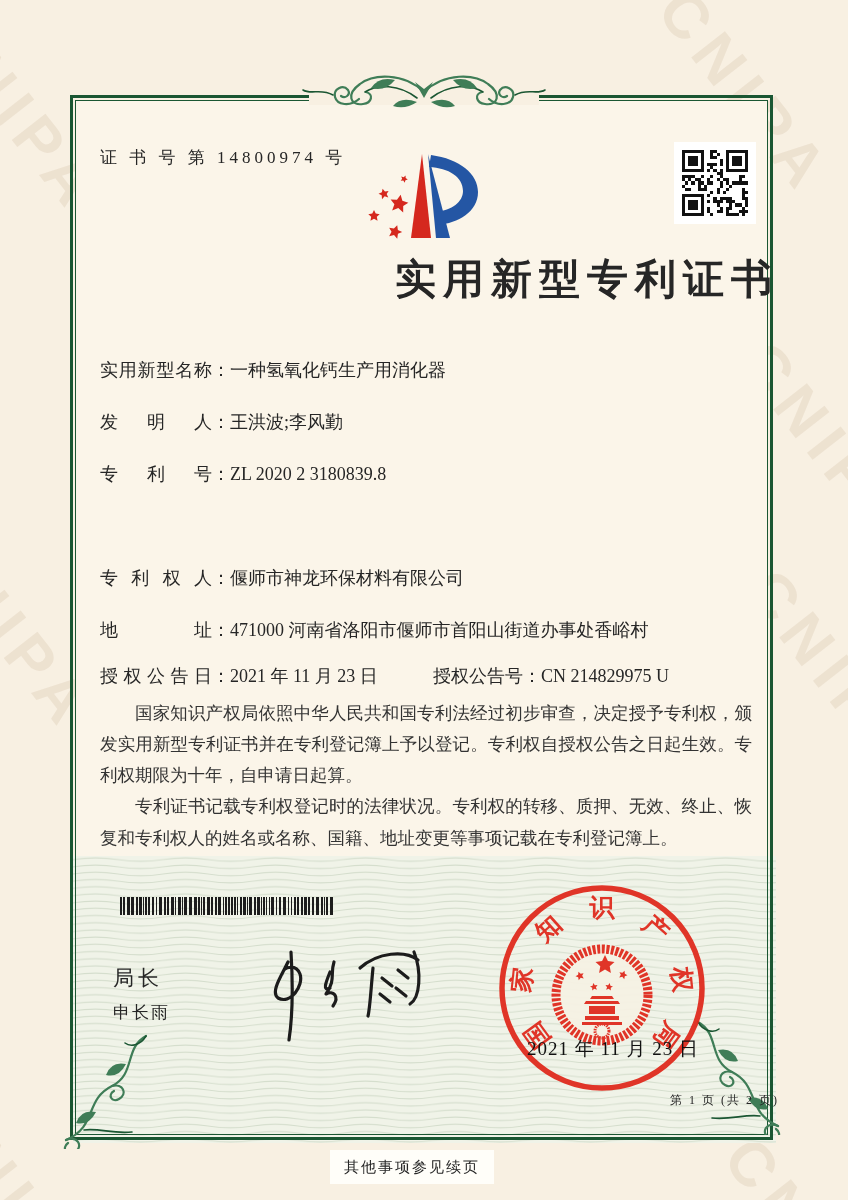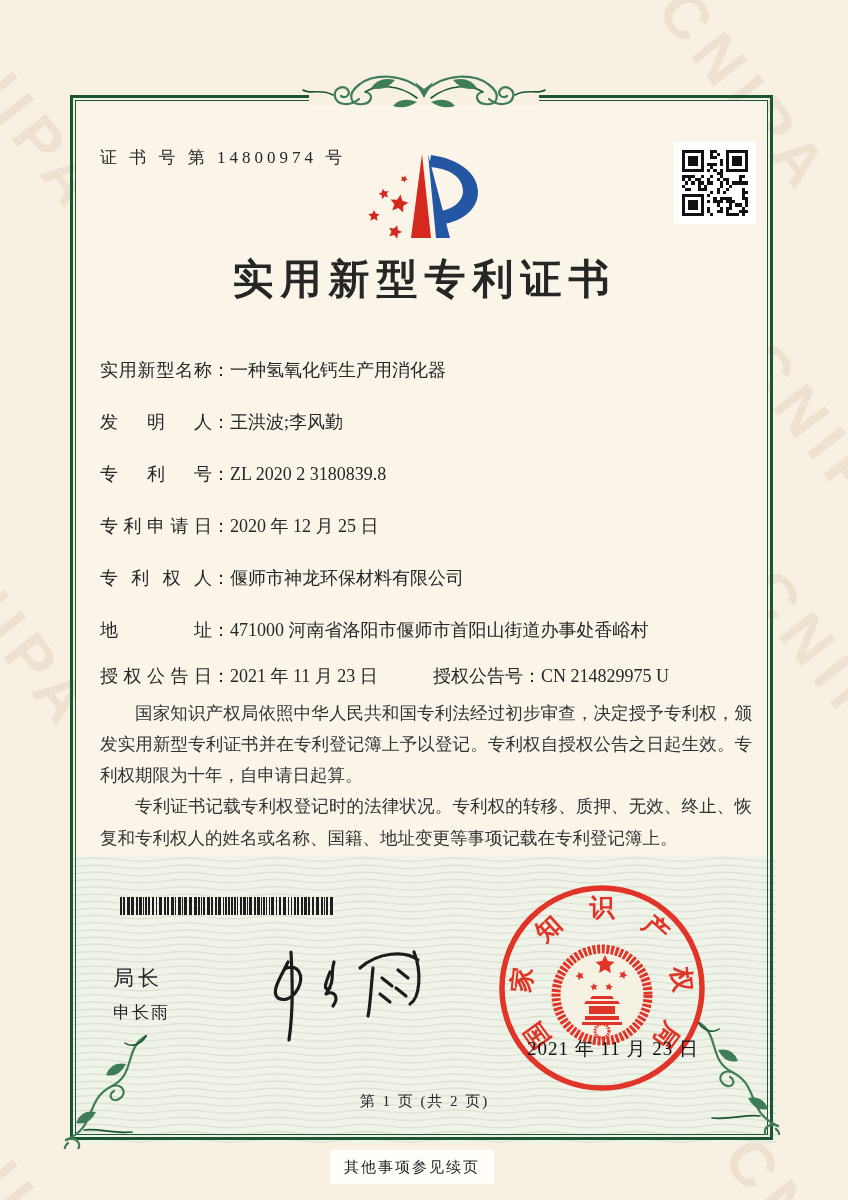--- a/index.html
+++ b/index.html
@@ -26,21 +26,21 @@
   .fl-stroke2{fill:none;stroke:var(--frame_green,#1a5632);stroke-width:1.6;stroke-linecap:round;}
   .fl-fill{fill:var(--flourish_green,#3f7d57);}
   .fl-backdrop{fill:var(--paper_outer,#f8f0e2);}
   
   .cert-no{position:absolute;left:100px;top:146px;font-size:17px;letter-spacing:4px;z-index:4;}
   .logo{position:absolute;left:352px;top:146px;z-index:4;}
   .logo-red{fill:var(--logo_red,#d5281e);}
   .logo-blue{fill:var(--logo_blue,#2456a4);}
   .qr-box{position:absolute;left:674px;top:142px;width:82px;height:82px;background:#fff;z-index:4;}
   .qr{position:absolute;left:8px;top:8px;}
-  .doc-title{position:absolute;left:70px;top:252px;width:709px;text-align:center;
+  .doc-title{position:absolute;left:70px;top:252px;width:709px;text-align:right;
              font-size:41px;font-weight:bold;letter-spacing:7px;z-index:4;}
   
   .row{position:absolute;left:100px;font-size:18px;z-index:4;white-space:nowrap;}
   .flabel{display:inline-block;width:112px;text-align:justify;text-align-last:justify;
           vertical-align:bottom;}
   .fcolon{display:inline-block;}
   .fvalue{margin-left:0;}
   .grant-no{position:absolute;left:333px;top:0;}
   
   .body-text{position:absolute;left:100px;top:698px;width:652px;font-size:17.5px;
@@ -55,22 +55,22 @@
   .sig-hand path{fill:none;stroke:#1c1c1c;stroke-width:3.2;stroke-linecap:round;stroke-linejoin:round;}
   
   .seal{position:absolute;left:492px;top:878px;z-index:5;opacity:0.95;}
   .seal-red{stroke:var(--seal_red,#e02b1e);fill:none;}
   .seal-fill{fill:var(--seal_red,#e02b1e);}
   .seal-char{fill:var(--seal_red,#e02b1e);font-size:25px;font-weight:bold;
              font-family:"Liberation Serif","DejaVu Serif",serif;text-anchor:middle;}
   .seal-date{position:absolute;left:527px;top:1036px;font-size:19px;letter-spacing:1px;
              z-index:6;color:#111;white-space:nowrap;}
   
-  .page-info{position:absolute;left:70px;top:1092px;width:709px;text-align:center;
-             font-size:15px;letter-spacing:2px;z-index:4;}
+  .page-info{position:absolute;left:70px;top:1092px;width:709px;text-align:right;
+             font-size:12px;letter-spacing:2px;z-index:4;}
   .cont-box{position:absolute;left:330px;top:1150px;width:164px;height:34px;background:#fffef9;
             z-index:4;display:flex;align-items:center;justify-content:center;
             font-size:15px;letter-spacing:2px;}
 </style>
 </head>
 <body>
 
 <div class="page">
 
   <div class="wm" style="left:-30px;top:-6px;">CNIPA</div>
@@ -279,23 +279,20 @@
 
   <div class="row" style="top:358px;">
     <span class="flabel">实用新型名称</span><span class="fcolon">：</span><span class="fvalue">一种氢氧化钙生产用消化器</span>
   </div>
   <div class="row" style="top:410px;">
     <span class="flabel">发明人</span><span class="fcolon">：</span><span class="fvalue">王洪波;李风勤</span>
   </div>
   <div class="row" style="top:462px;">
     <span class="flabel">专利号</span><span class="fcolon">：</span><span class="fvalue">ZL 2020 2 3180839.8</span>
   </div>
-  <div class="row" style="top:514px;">
-    <span class="flabel">专利申请日</span><span class="fcolon">：</span><span class="fvalue">2020 年 12 月 25 日</span>
-  </div>
   <div class="row" style="top:566px;">
     <span class="flabel">专利权人</span><span class="fcolon">：</span><span class="fvalue">偃师市神龙环保材料有限公司</span>
   </div>
   <div class="row" style="top:618px;">
     <span class="flabel">地址</span><span class="fcolon">：</span><span class="fvalue">471000 河南省洛阳市偃师市首阳山街道办事处香峪村</span>
   </div>
   <div class="row" style="top:664px;width:660px;">
     <span class="flabel">授权公告日</span><span class="fcolon">：</span><span class="fvalue">2021 年 11 月 23 日</span>
     <span class="grant-no"><span>授权公告号</span><span>：</span><span class="fvalue">CN 214829975 U</span></span>
   </div>

